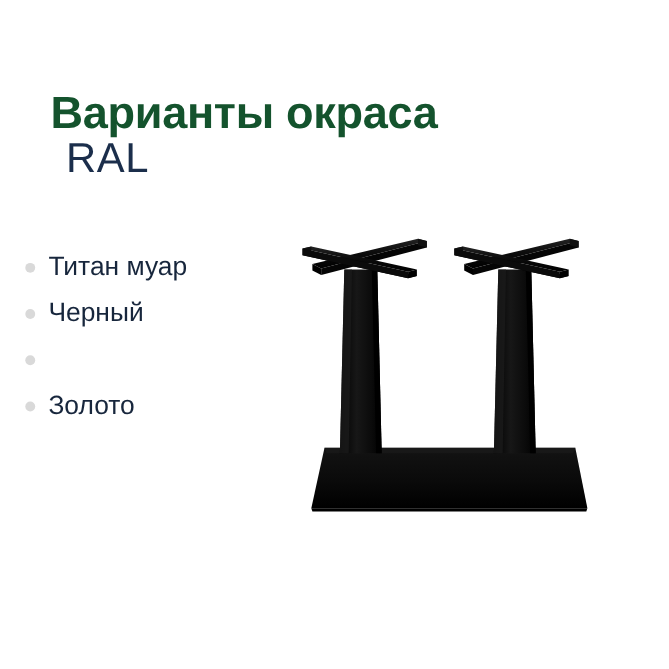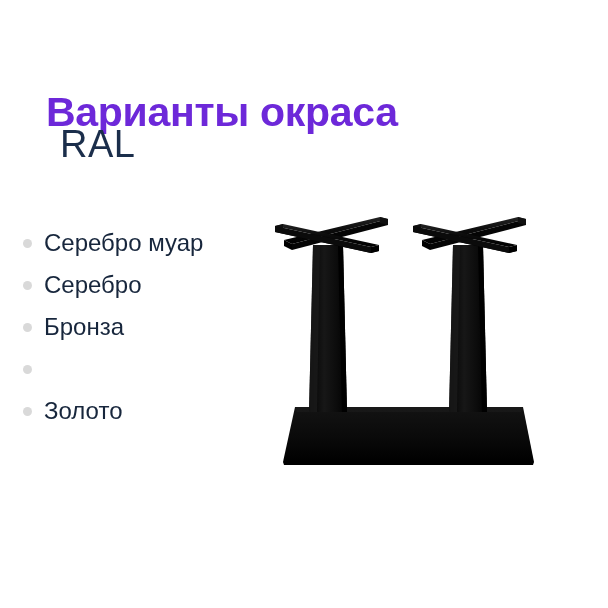--- a/index.html
+++ b/index.html
@@ -16,25 +16,25 @@
     width: 608px;
     height: 608px;
     background: #ffffff;
     overflow: hidden;
   }
 
   
   .page-title {
     position: absolute;
     left: 46px;
-    top: 64px;
+    top: 54px;
     font-size: 41px;
     font-weight: bold;
     letter-spacing: -0.3px;
-    color: #6d28d9;
+    color: #14532d;
     line-height: 1.05;
     white-space: nowrap;
   }
   .page-subtitle {
     position: absolute;
     left: 60px;
     top: 124px;
     font-size: 38px;
     font-weight: normal;
     letter-spacing: 0.5px;
@@ -97,29 +97,25 @@
 
 <div id="page">
 
   <h1 class="page-title">Варианты окраса</h1>
 
   <div class="page-subtitle">RAL</div>
 
   <ul class="option-list">
     <li class="option-item">
       <span class="option-bullet"></span>
-      <span class="option-label">Серебро муар</span>
+      <span class="option-label">Титан муар</span>
     </li>
     <li class="option-item">
       <span class="option-bullet"></span>
-      <span class="option-label">Серебро</span>
-    </li>
-    <li class="option-item">
-      <span class="option-bullet"></span>
-      <span class="option-label">Бронза</span>
+      <span class="option-label">Черный</span>
     </li>
     <li class="option-item">
       <span class="option-bullet"></span>
     </li>
     <li class="option-item">
       <span class="option-bullet"></span>
       <span class="option-label">Золото</span>
     </li>
   </ul>
 

